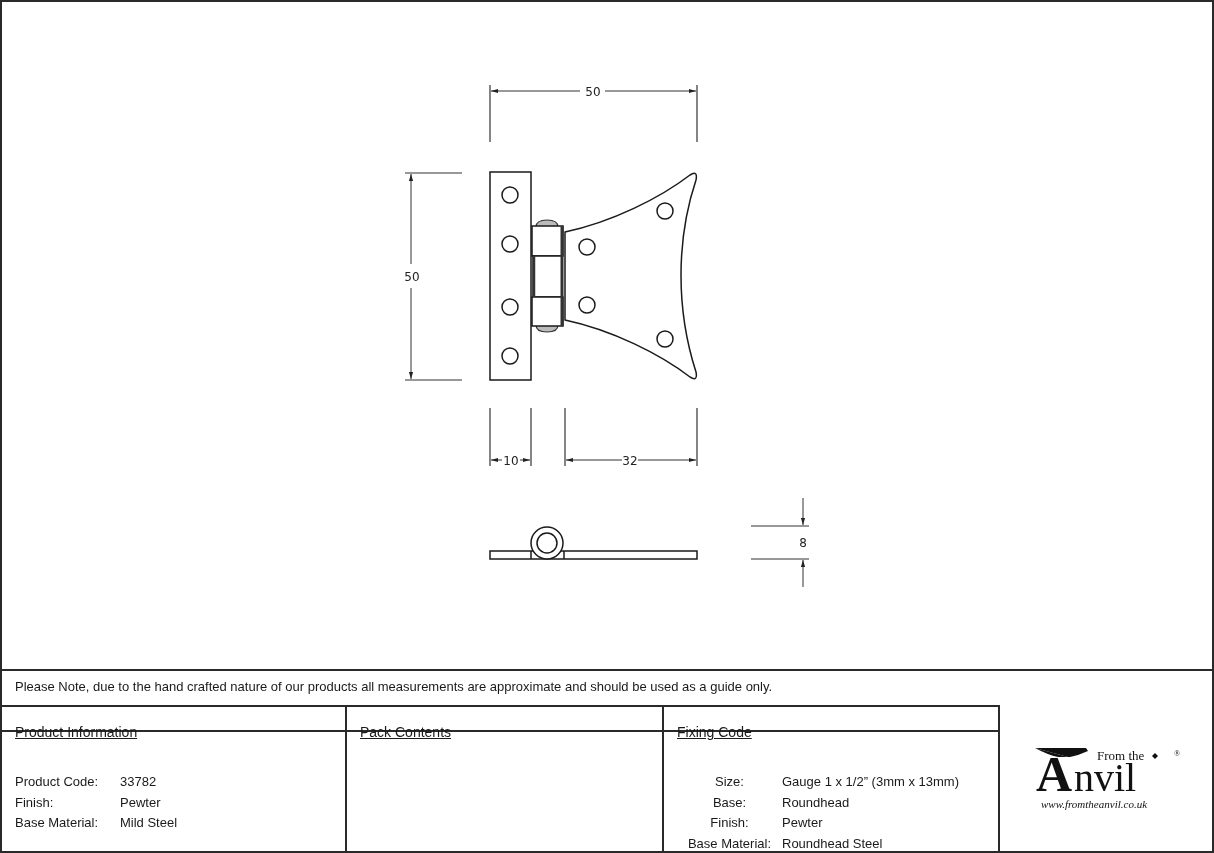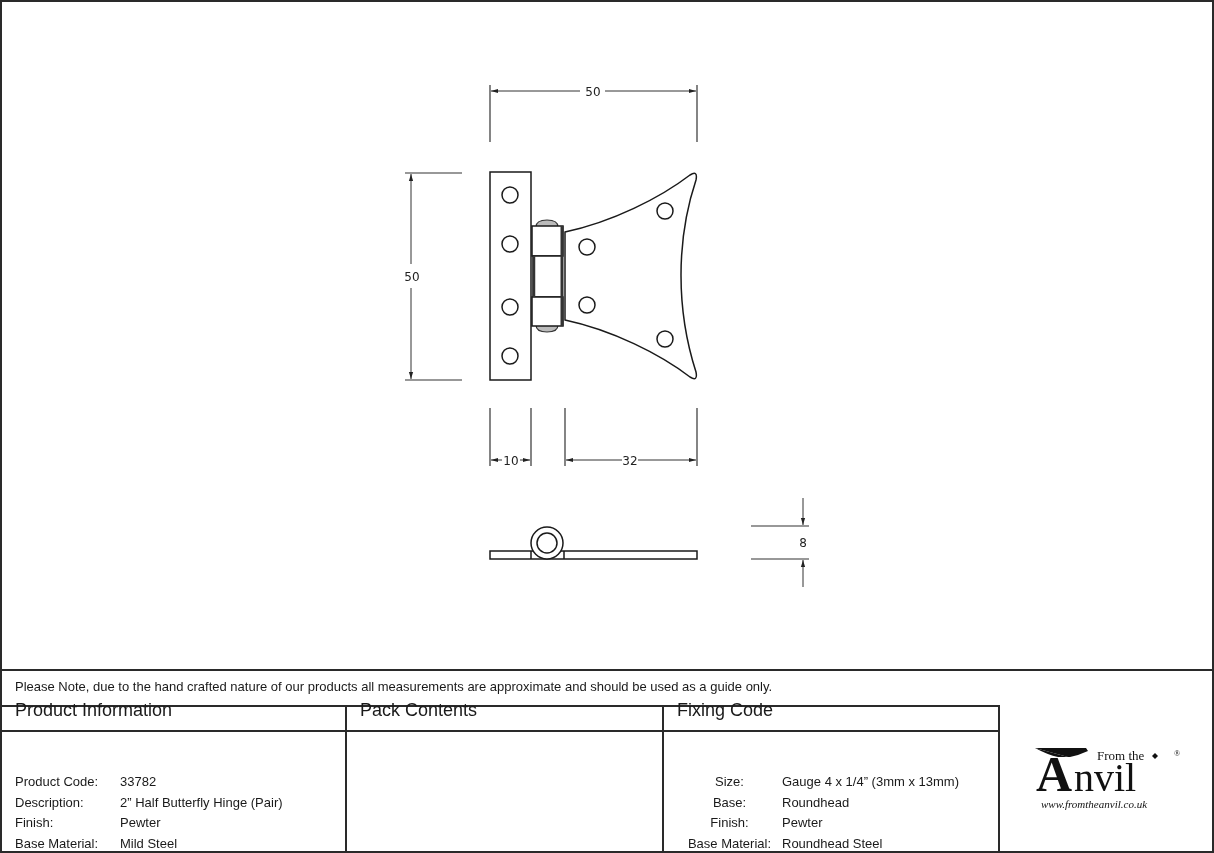--- a/index.html
+++ b/index.html
@@ -4,21 +4,21 @@
 <style>
   html, body { margin: 0; padding: 0; background: #fff; }
   body { width: 1214px; height: 853px; position: relative; overflow: hidden; font-family: "Liberation Sans", "DejaVu Sans", sans-serif; color: #1a1a1a; }
   .frame { position: absolute; left: 0; top: 0; width: 1214px; height: 853px; box-sizing: border-box; border-top: 2px solid #2a2a2a; border-left: 2px solid #2a2a2a; border-right: 2px solid #2a2a2a; border-bottom: 2px solid #2a2a2a; }
   svg.drawing { position: absolute; left: 0; top: 0; }
   .dimtext { font-family: "DejaVu Sans", sans-serif; font-size: 12px; fill: #222; }
   .info { position: absolute; left: 0; top: 669px; width: 1214px; height: 184px; padding-left: 27px; }
   .hline { position: absolute; height: 2px; background: #2a2a2a; }
   .vline { position: absolute; width: 2px; background: #2a2a2a; }
   .note { position: absolute; left: 15px; top: 10px; font-size: 13px; white-space: nowrap; }
-  .colhead { position: absolute; top: 31px; font-size: 18px; white-space: nowrap; }
+  .colhead { position: absolute; top: 55px; font-size: 14px; white-space: nowrap; text-decoration: underline; }
   .rows { position: absolute; top: 71px; font-size: 13px; margin-top: 32px; }
   .row { height: 20.7px; line-height: 20.7px; white-space: nowrap; display: flex; }
   .row .k { display: inline-block; }
   .logo { position: absolute; left: 1030px; top: 745px; width: 160px; height: 70px; }
 </style>
 </head>
 <body>
 
 <div class="frame"></div>
 
@@ -111,40 +111,36 @@
   <div class="vline" style="left:662px; top:36px; height:148px;"></div>
   <div class="vline" style="left:998px; top:36px; height:148px;"></div>
 
   <div class="colhead" style="left:15px;">Product Information</div>
   <div class="rows" style="left:15px;">
     <div class="row">
         <span class="k" style="width:105px">Product Code:</span>
         <span>33782</span>
       </div>
     <div class="row">
-        <span class="k" style="width:105px">Description:</span>
-        <span>2” Half Butterfly Hinge (Pair)</span>
-      </div>
-    <div class="row">
         <span class="k" style="width:105px">Finish:</span>
         <span>Pewter</span>
       </div>
     <div class="row">
         <span class="k" style="width:105px">Base Material:</span>
         <span>Mild Steel</span>
       </div>
   </div>
 
   <div class="colhead" style="left:360px;">Pack Contents</div>
 
   <div class="colhead" style="left:677px;">Fixing Code</div>
   <div class="rows" style="left:677px;text-align:center;">
     <div class="row">
         <span class="k" style="width:105px">Size:</span>
-        <span>Gauge 4 x 1/4” (3mm x 13mm)</span>
+        <span>Gauge 1 x 1/2” (3mm x 13mm)</span>
       </div>
     <div class="row">
         <span class="k" style="width:105px">Base:</span>
         <span>Roundhead</span>
       </div>
     <div class="row">
         <span class="k" style="width:105px">Finish:</span>
         <span>Pewter</span>
       </div>
     <div class="row">

